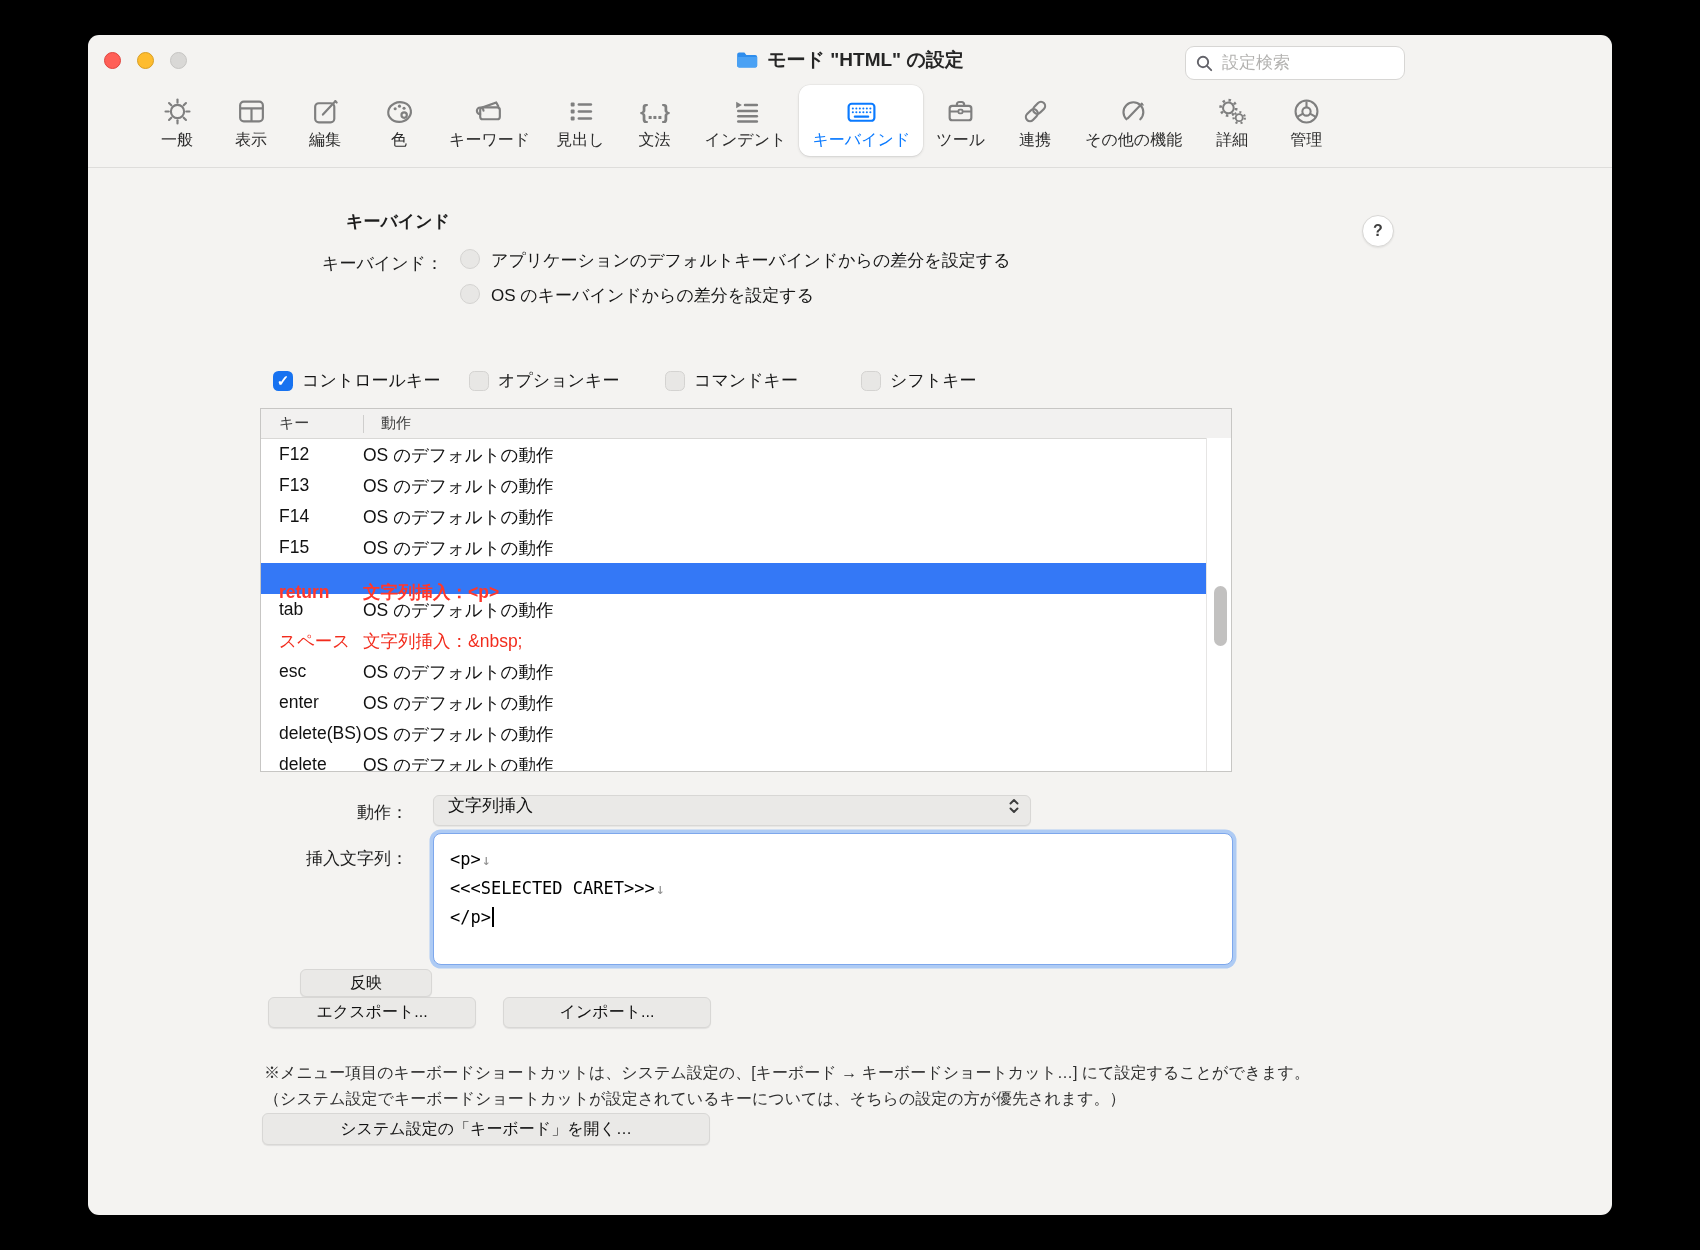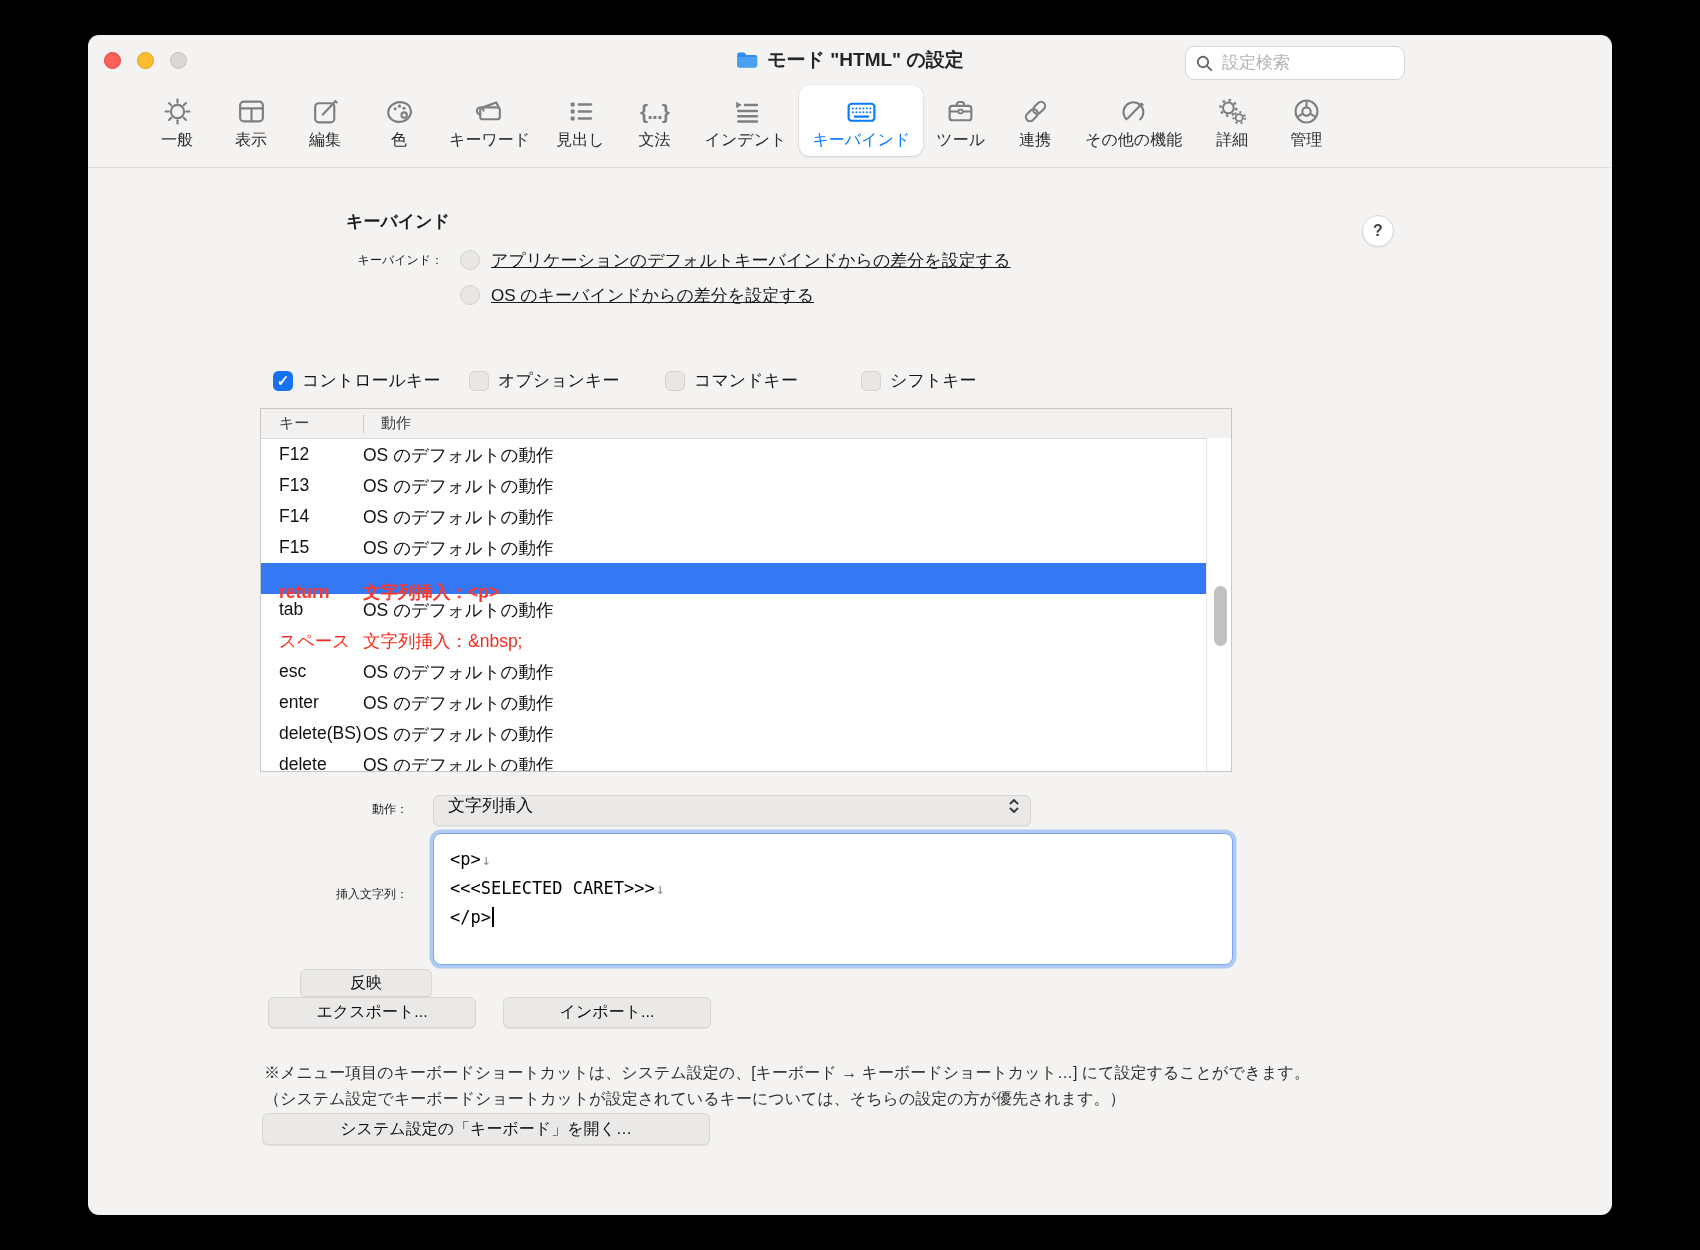--- a/index.html
+++ b/index.html
@@ -31,23 +31,23 @@
   .titem.selected{background:#fff;box-shadow:0 0 0 .5px rgba(0,0,0,.06),0 1px 3px rgba(0,0,0,.12);}
   .titem.selected .tlabel{color:#0a7aff;}
   .brace{font-size:21px;font-weight:700;color:#7f7f7f;letter-spacing:-1px;line-height:1;}
   .toolbar-divider{position:absolute;left:0;top:132px;right:0;height:1px;background:#dedddb;}
 
   
   .heading{position:absolute;left:258px;top:175px;font-size:17px;font-weight:700;color:#1d1d1d;}
   .help-btn{position:absolute;left:1274px;top:180px;width:30px;height:30px;border-radius:50%;background:#fff;
             border:1px solid #d8d7d5;box-shadow:0 1px 2px rgba(0,0,0,.08);display:flex;align-items:center;
             justify-content:center;font-size:16px;font-weight:700;color:#3e3e3e;}
-  .form-label{position:absolute;text-align:right;font-size:12px;color:#1d1d1d;white-space:nowrap;}
+  .form-label{position:absolute;text-align:right;font-size:17px;color:#1d1d1d;white-space:nowrap;}
   .radio-group{position:absolute;left:372px;top:214px;}
-  .radio-row{display:flex;align-items:center;gap:11px;height:22px;margin-bottom:13px;text-decoration:underline;}
+  .radio-row{display:flex;gap:11px;height:22px;margin-bottom:13px;}
   .radio{width:20px;height:20px;border-radius:50%;background:#e8e7e5;border:.5px solid #d4d3d1;box-sizing:border-box;flex:none;}
   .radio.on{background:#1772f0;border:none;position:relative;}
   .radio.on::after{content:"";position:absolute;left:6.5px;top:6.5px;width:7px;height:7px;border-radius:50%;background:#fff;}
   .opt-label{font-size:17px;color:#161616;white-space:nowrap;}
 
   .chk-row{position:absolute;left:185px;top:334px;display:flex;align-items:center;}
   .chk-item{display:flex;align-items:center;gap:9px;width:196px;}
   .chk-item.wide{width:auto;}
   .checkbox{width:20px;height:20px;border-radius:5.5px;background:#e8e7e5;border:.5px solid #d4d3d1;box-sizing:border-box;flex:none;}
   .checkbox.on{background:#1772f0;border:none;color:#fff;display:flex;align-items:center;justify-content:center;
@@ -412,21 +412,21 @@
     <span>文字列挿入</span>
     <span class="spacer"></span>
     <span>
       <svg width="12" height="18" viewBox="0 0 12 18" fill="none" stroke="#3c3c3c" stroke-width="1.9" stroke-linecap="round" stroke-linejoin="round">
         <polyline points="2.5,6.5 6,3 9.5,6.5"></polyline>
           <polyline points="2.5,11.5 6,15 9.5,11.5"></polyline>
       </svg>
     </span>
   </div>
 
-  <div class="form-label" style="left:170px;top:851px;width:150px;">挿入文字列：</div>
+  <div class="form-label" style="left:170px;top:812px;width:150px;">挿入文字列：</div>
   <div class="textarea">
       <div class="ta-line"><span>&lt;p&gt;</span><span class="lb-mark">↓</span></div>
       <div class="ta-line"><span>&lt;&lt;&lt;SELECTED CARET&gt;&gt;&gt;</span><span class="lb-mark">↓</span></div>
       <div class="ta-line"><span>&lt;/p&gt;</span><span class="caret"></span></div>
     </div>
 
   <div class="btn btn-apply">反映</div>
   <div class="btn btn-export">エクスポート...</div>
   <div class="btn btn-import">インポート...</div>
 

